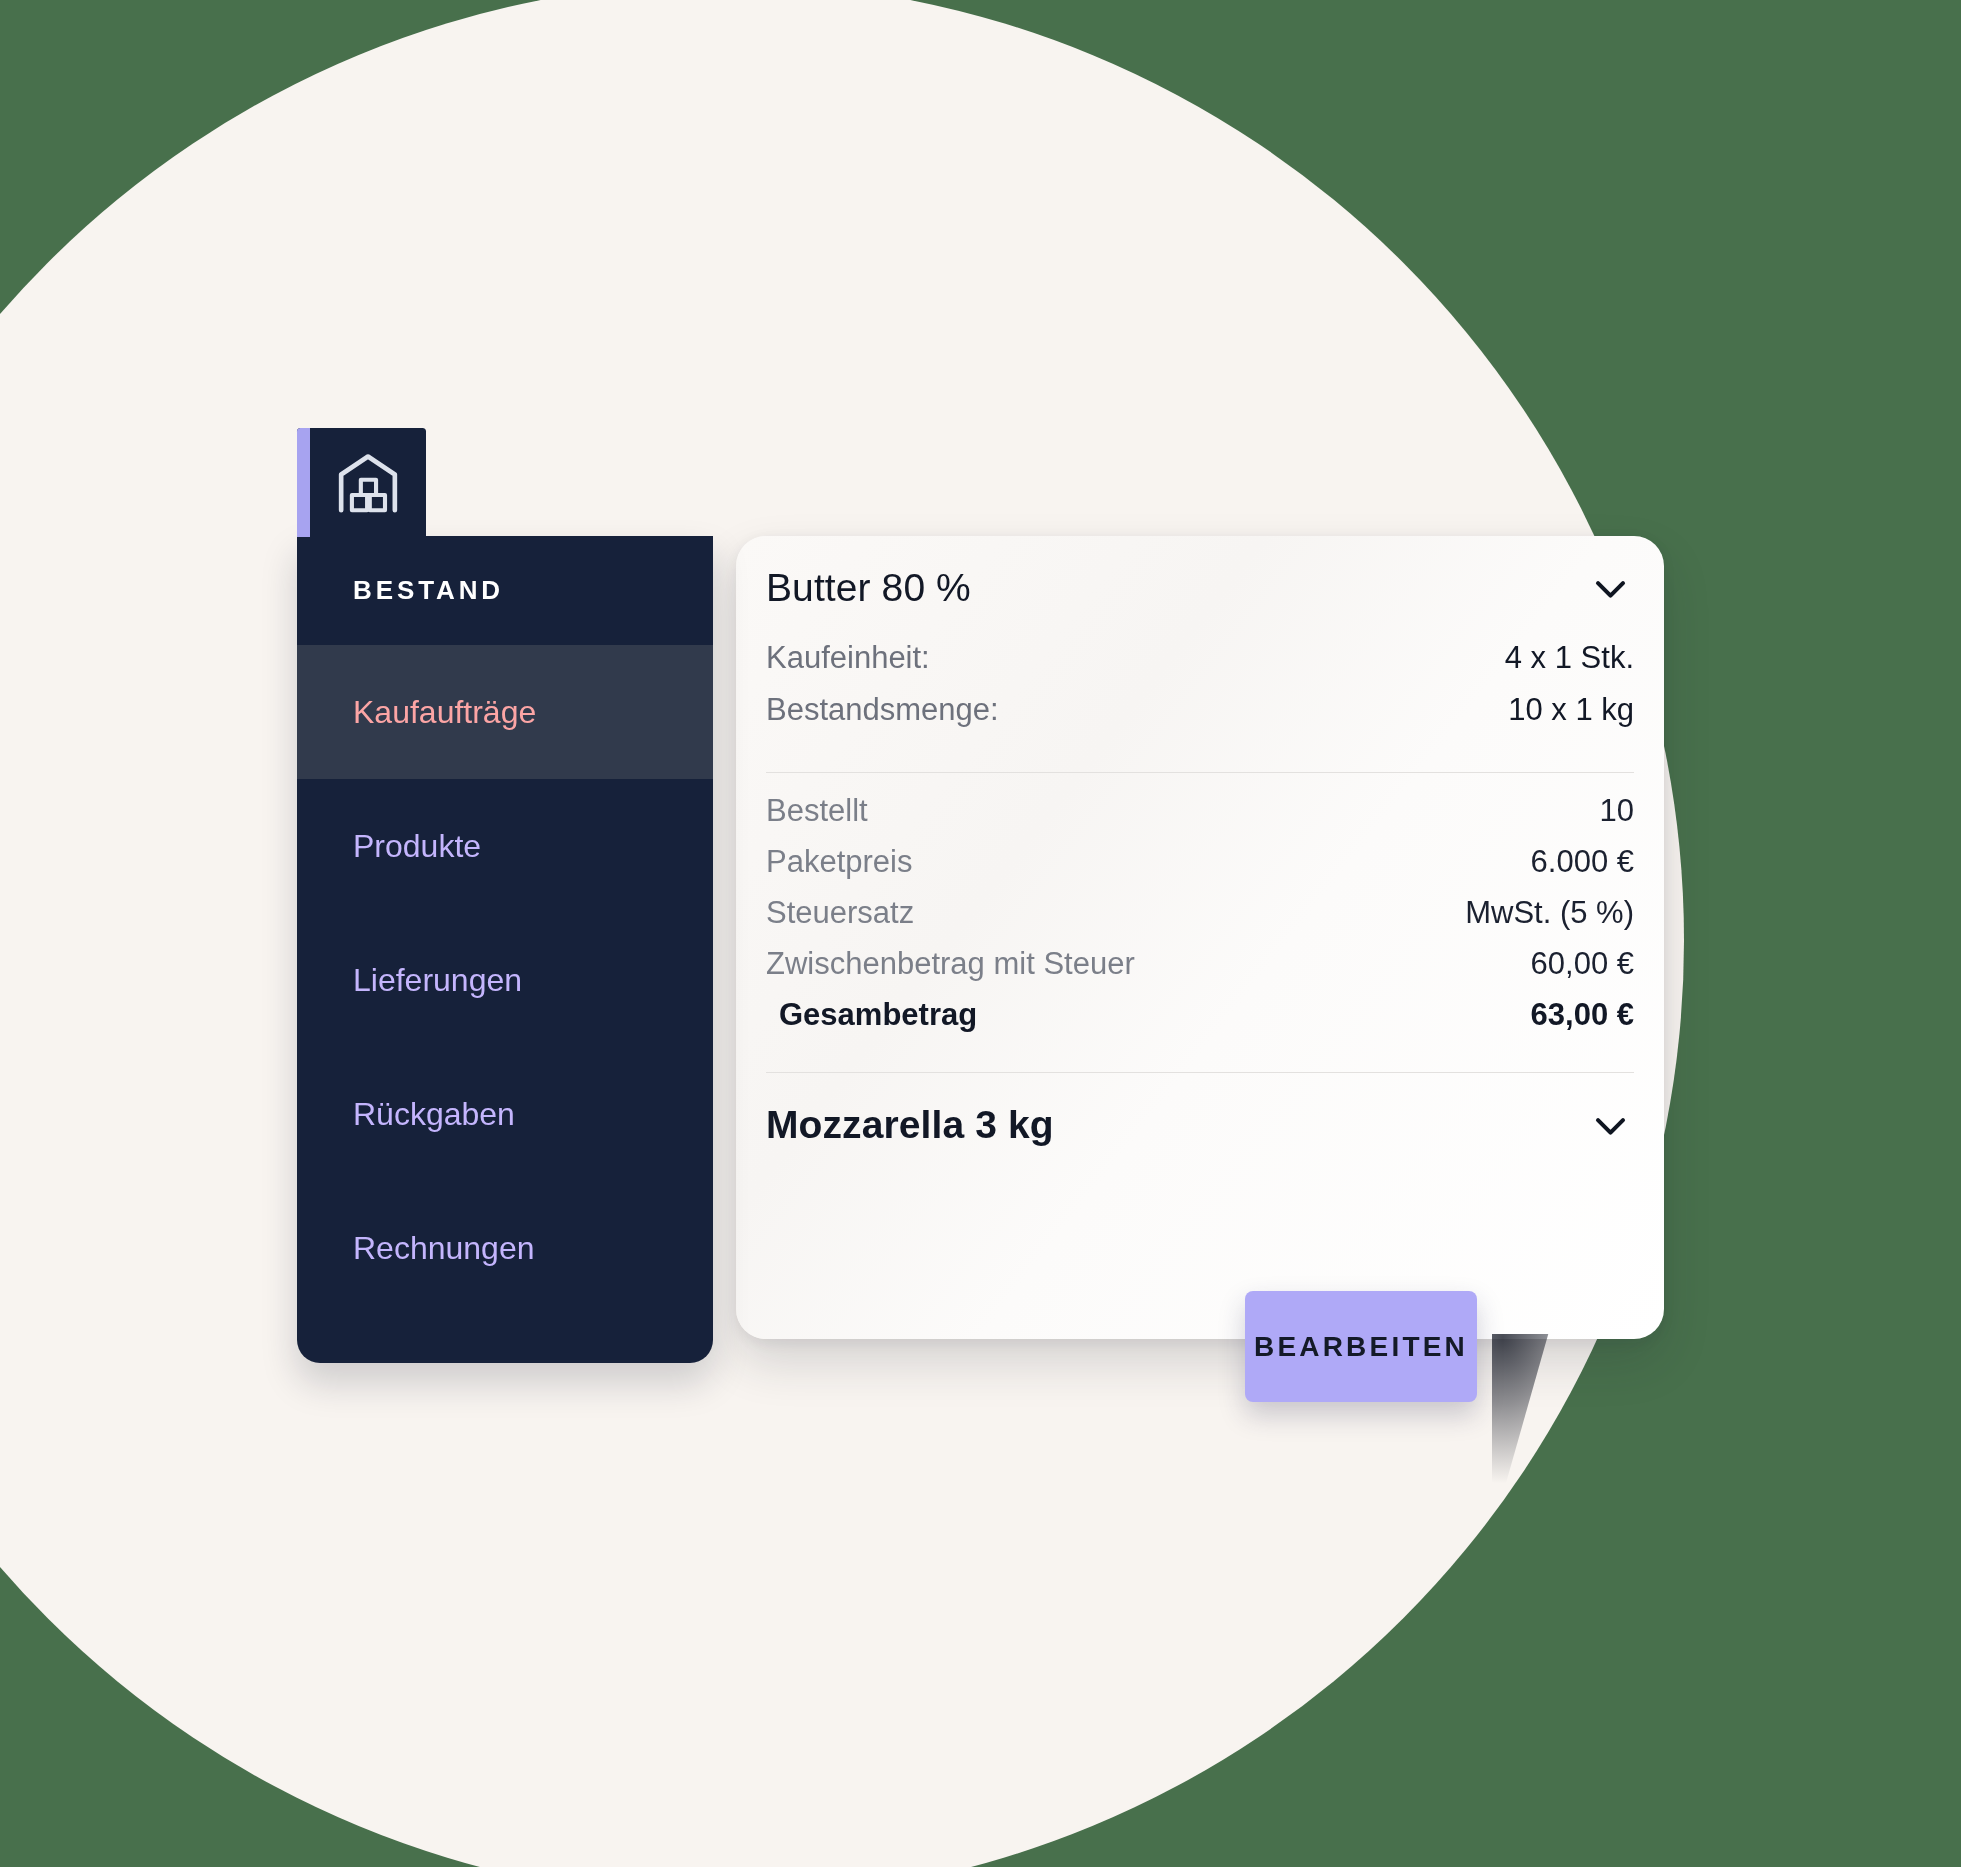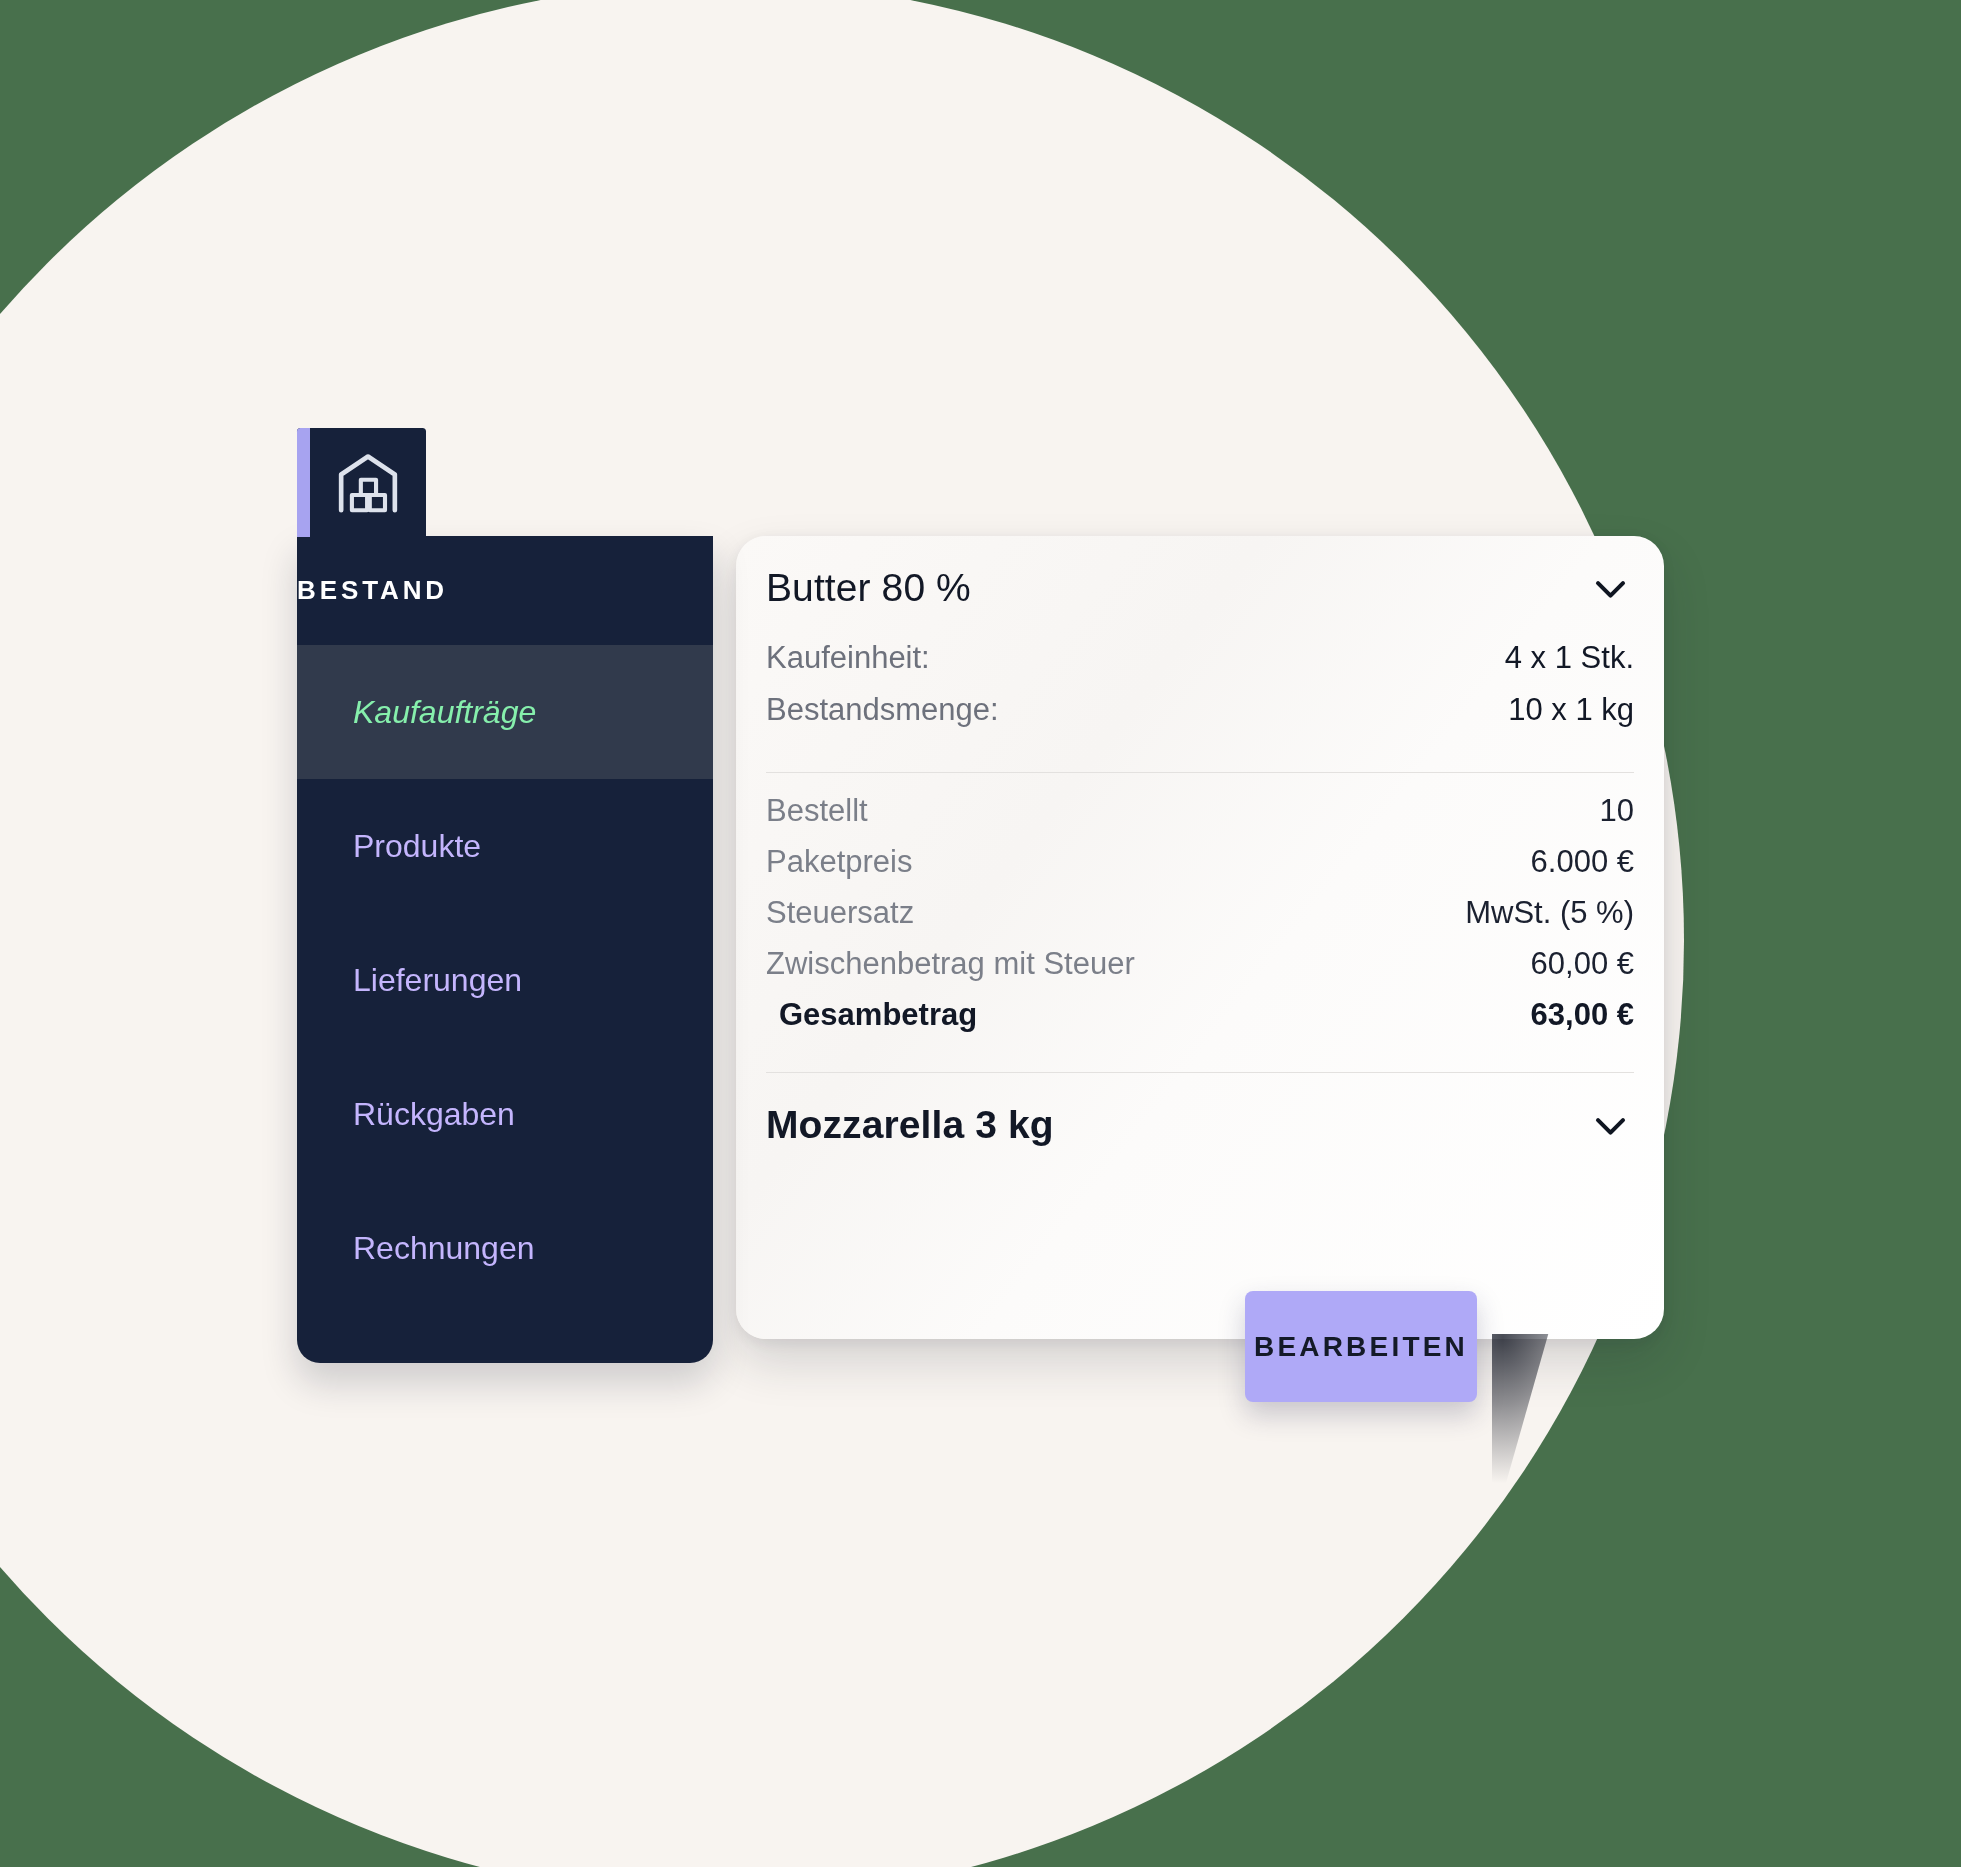--- a/index.html
+++ b/index.html
@@ -143,42 +143,42 @@
     border-radius: 0 0 23px 0;
     box-shadow: 0 19.7px 36px rgba(20,28,48,0.18);
     overflow: hidden;
   }
   #sidebar.rounded-bl { border-bottom-left-radius: 23px; }
 
   #sidebar-header {
     height: 109px;
     display: flex;
     align-items: center;
+    padding-left: 56px;
   }
   #sidebar-header .brand {
     font-size: 26px;
     font-weight: 600;
     letter-spacing: 3.9px;
     color: #FFFFFF;
   }
 
   .nav-item {
     height: 134px;
     display: flex;
     align-items: center;
     padding-left: 56px;
     color: #c4b5fd;
     font-size: 32px;
     font-weight: 400;
     white-space: nowrap;
   }
   .nav-item.active {
     background: #313A4C;
-    color: #86efac;
-    font-style: italic;
+    color: #fca5a5;
   }
   .nav-item.active::after { content: ""; }
 
   
   #logo-tab {
     position: absolute;
     left: 297px;
     top: 428px;
     width: 129px;
     height: 109px;

